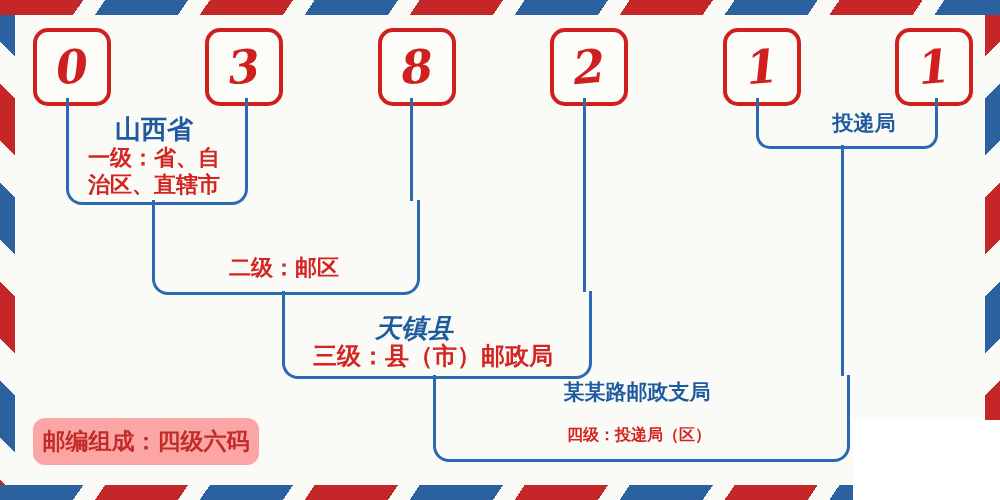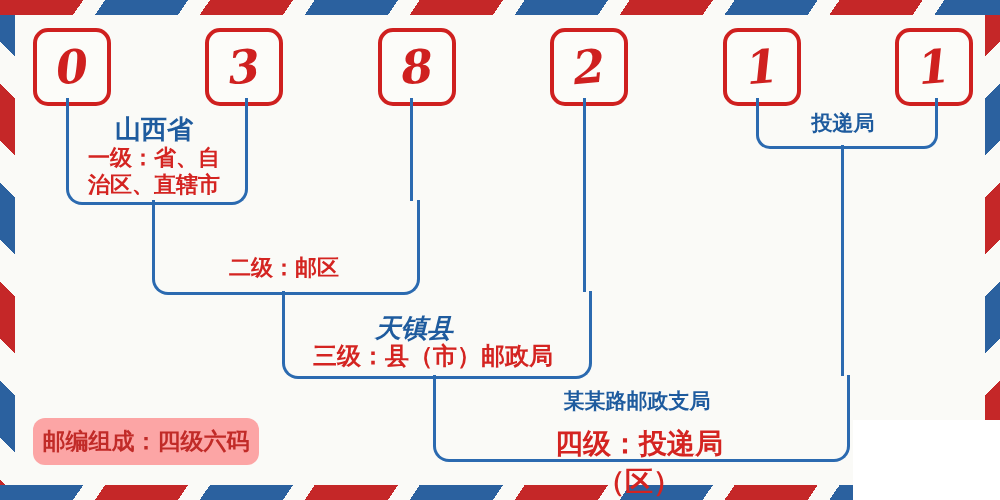--- a/index.html
+++ b/index.html
@@ -40,23 +40,23 @@
 
   
   .place{position:absolute;text-align:center;font-family:"DejaVu Serif",serif;
          font-weight:bold;color:#1e5b9e;}
   .rlabel{position:absolute;text-align:center;font-weight:bold;color:#d42421;}
   #t-l1-place{left:66px;top:112px;width:176px;font-size:26px;}
   #t-l1-label{left:50px;top:144px;width:208px;font-size:22px;line-height:27px;}
   #t-l2-label{left:174px;top:253px;width:220px;font-size:22px;}
   #t-l3-place{left:326px;top:311px;width:176px;font-size:26px;font-style:italic;}
   #t-l3-label{left:313px;top:340px;width:240px;font-size:24px;}
-  #t-l4-place{left:517px;top:387px;width:240px;font-size:21px;}
-  #t-l4-label{left:518px;top:425px;width:242px;font-size:28px;}
-  #t-delivery{left:755px;top:109px;width:176px;font-size:21px;}
+  #t-l4-place{left:517px;top:378px;width:240px;font-size:21px;}
+  #t-l4-label{left:518px;top:425px;width:242px;font-size:16px;}
+  #t-delivery{left:776px;top:109px;width:176px;font-size:21px;}
 
   
   .note-box{position:absolute;left:33px;top:418px;width:226px;height:47px;background:#fca5a5;
             border-radius:12px;display:flex;align-items:center;justify-content:center;}
   .note-text{font-family:"DejaVu Serif",serif;font-weight:bold;font-size:23px;color:#c12b28;}
 </style>
 </head>
 <body>
 
 <div class="stage">

